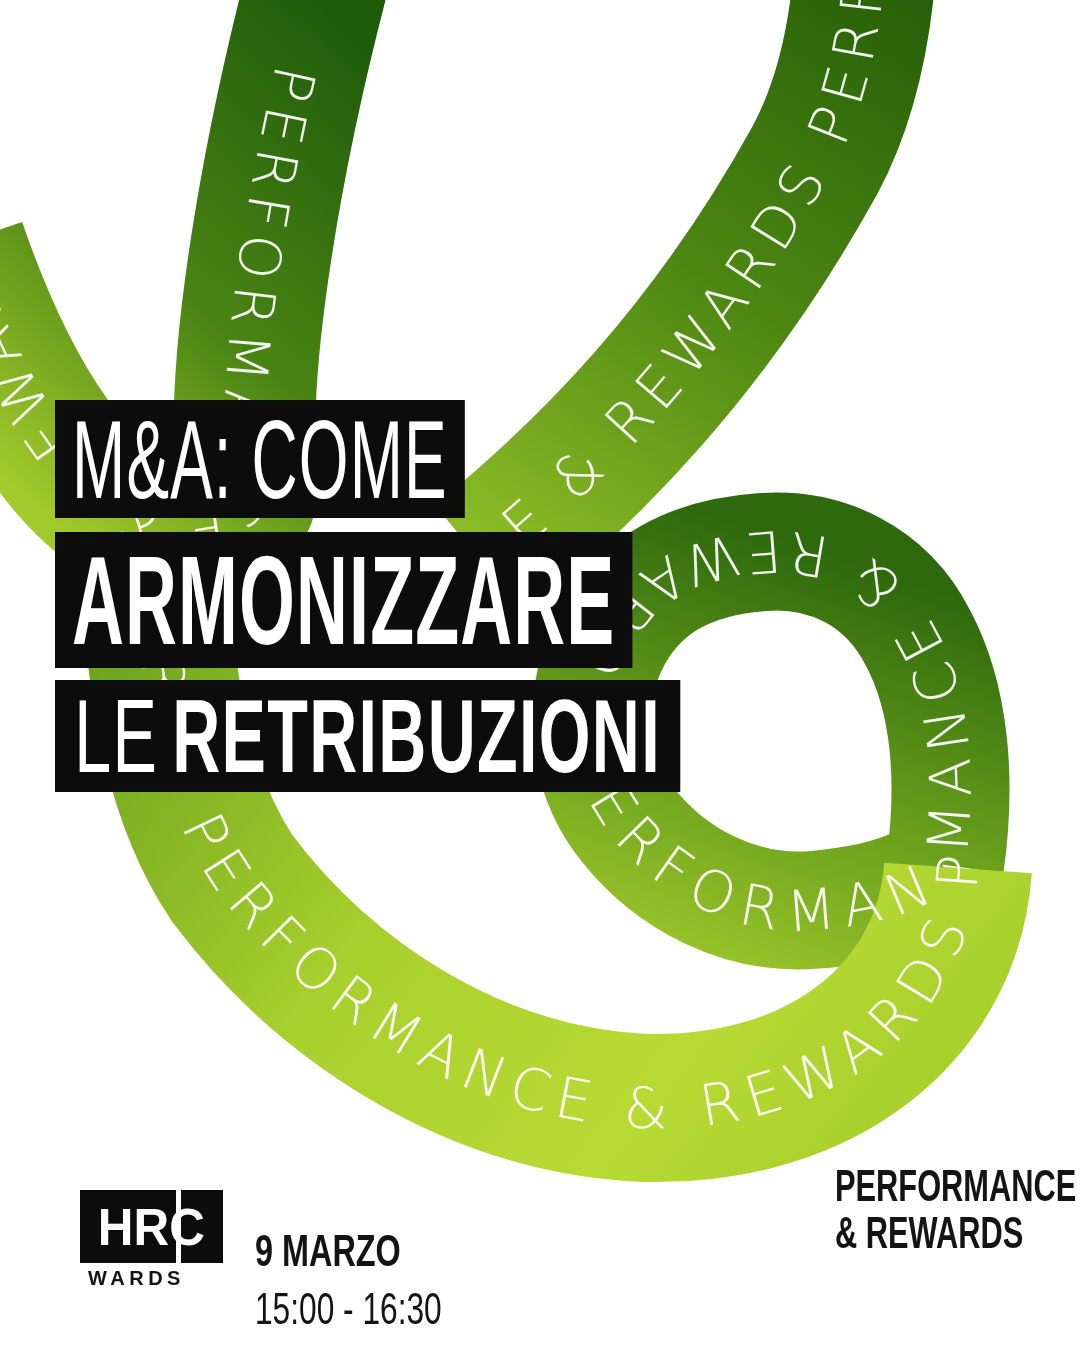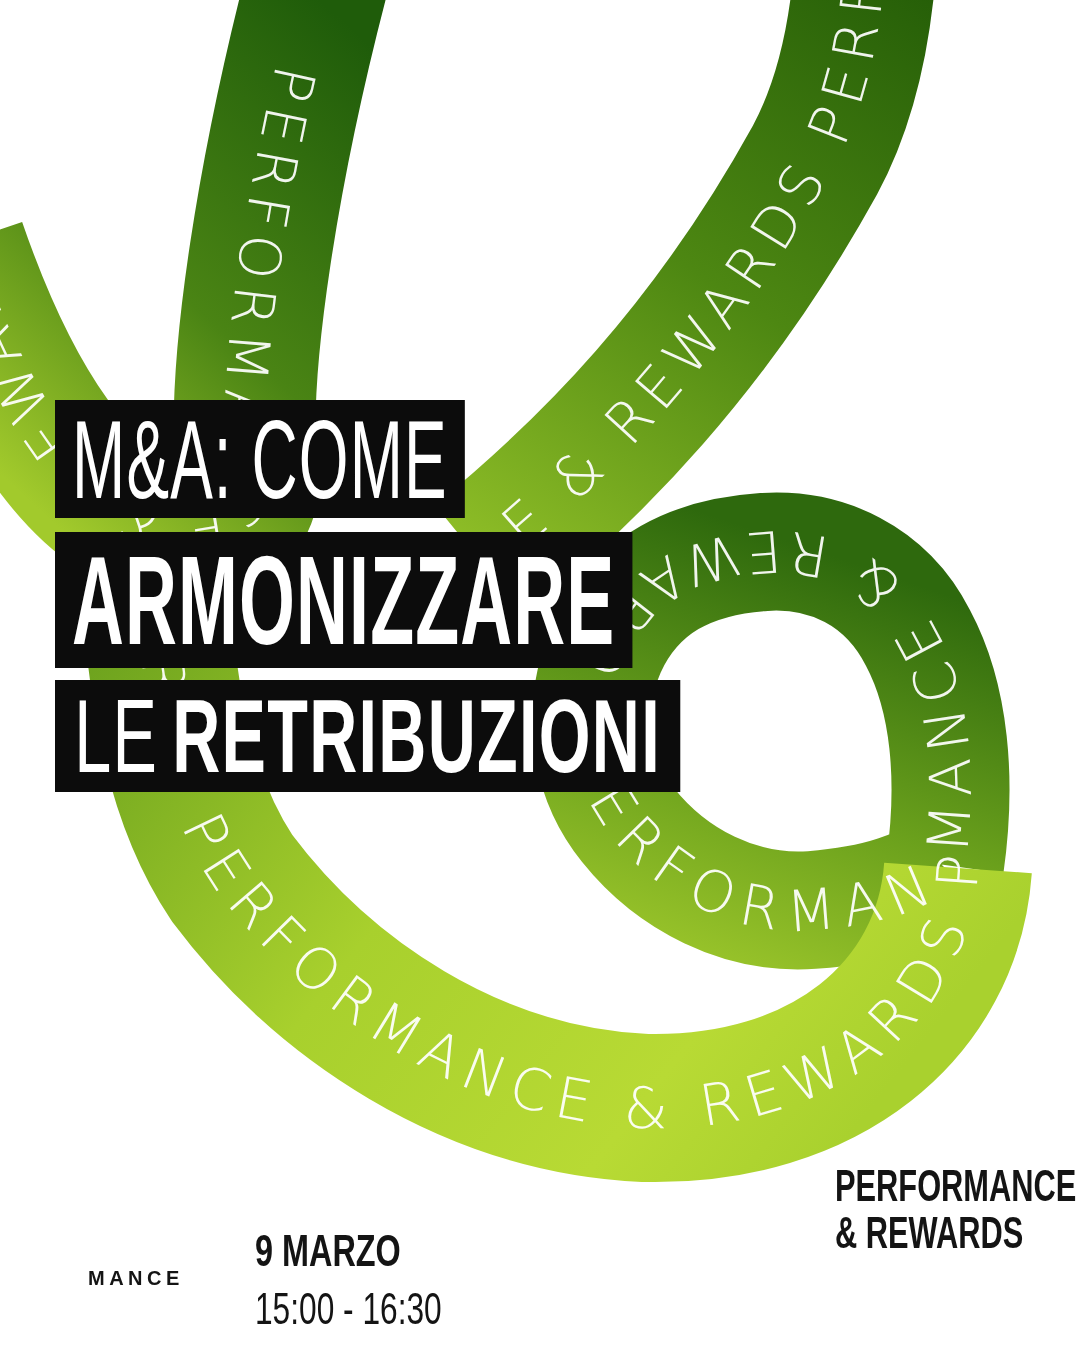--- a/index.html
+++ b/index.html
@@ -133,21 +133,25 @@
     <span>M&amp;A: COME</span>
   </div>
   <div class="bar bar-2">
     <span>ARMONIZZARE</span>
   </div>
   <div class="bar bar-3">
     <span class="light">LE</span>
     <span class="bold">RETRIBUZIONI</span>
   </div>
 
-  <div class="logo-square">MANCE</div>
+  <div class="logo-box">
+    <span class="hrc">HRC</span>
+    <div class="logo-stripe"></div>
+  </div>
+  <div class="logo-square">WARDS</div>
 
   <div class="date-block">
     <div class="date-line">9 MARZO</div>
     <div class="time-line">15:00 - 16:30</div>
   </div>
 
   <div class="brand-block">
     <div class="brand-line">PERFORMANCE</div>
     <div class="brand-line">&amp; REWARDS</div>
   </div>

